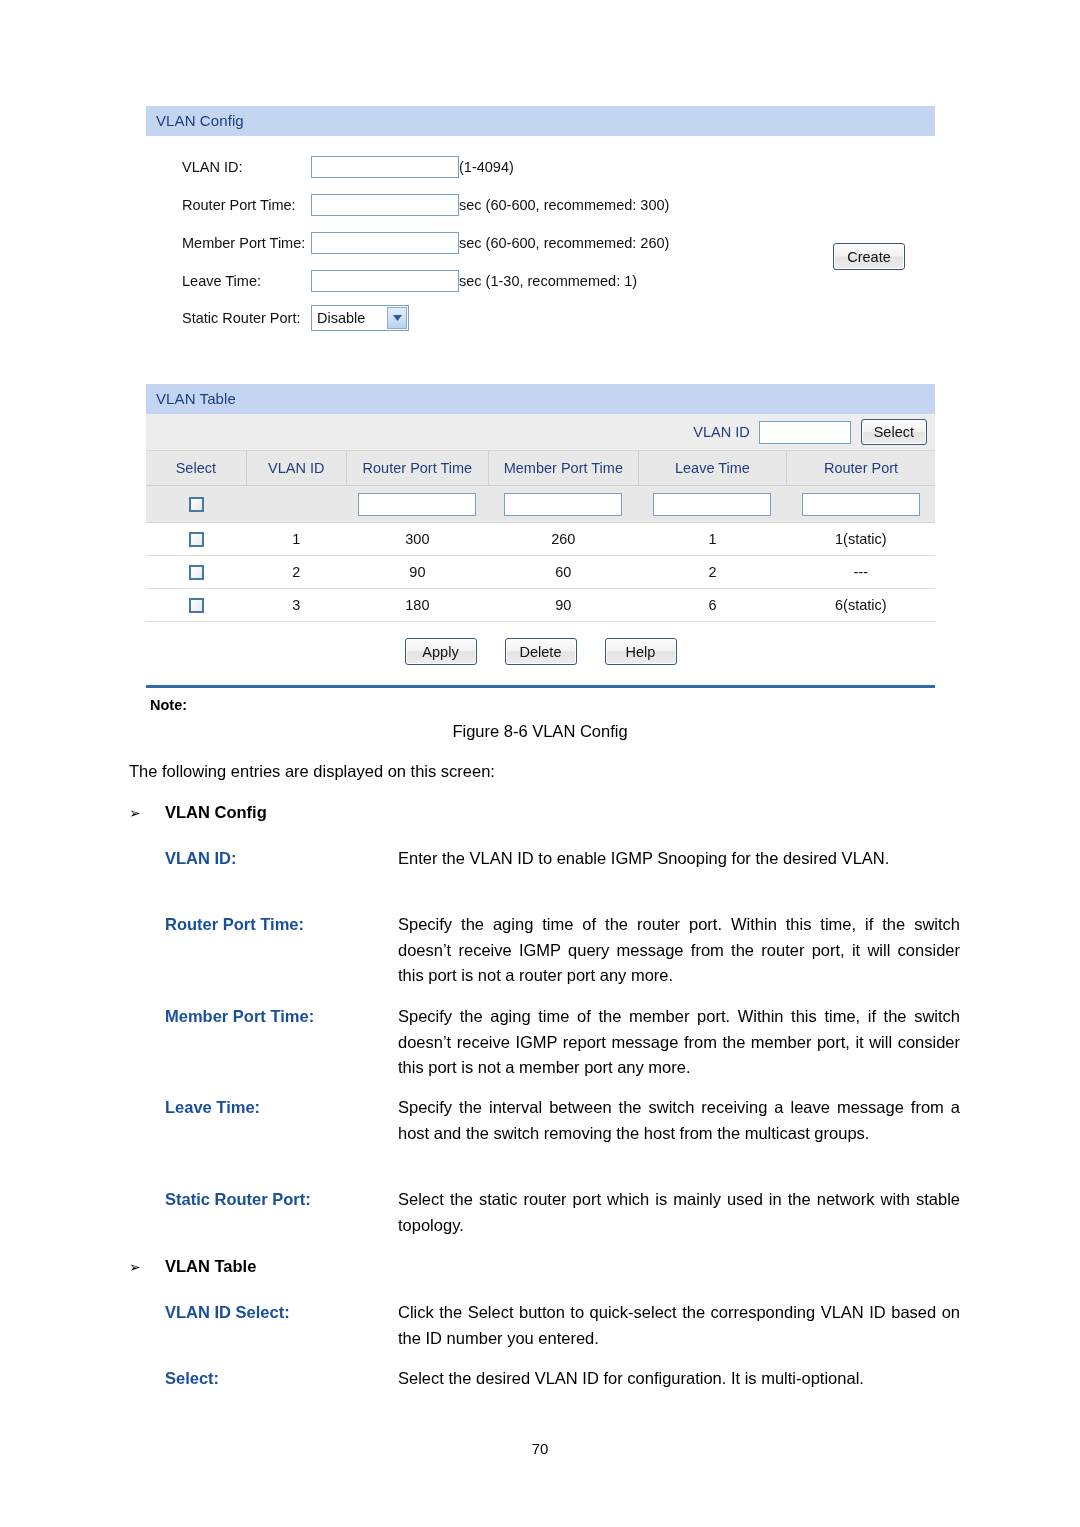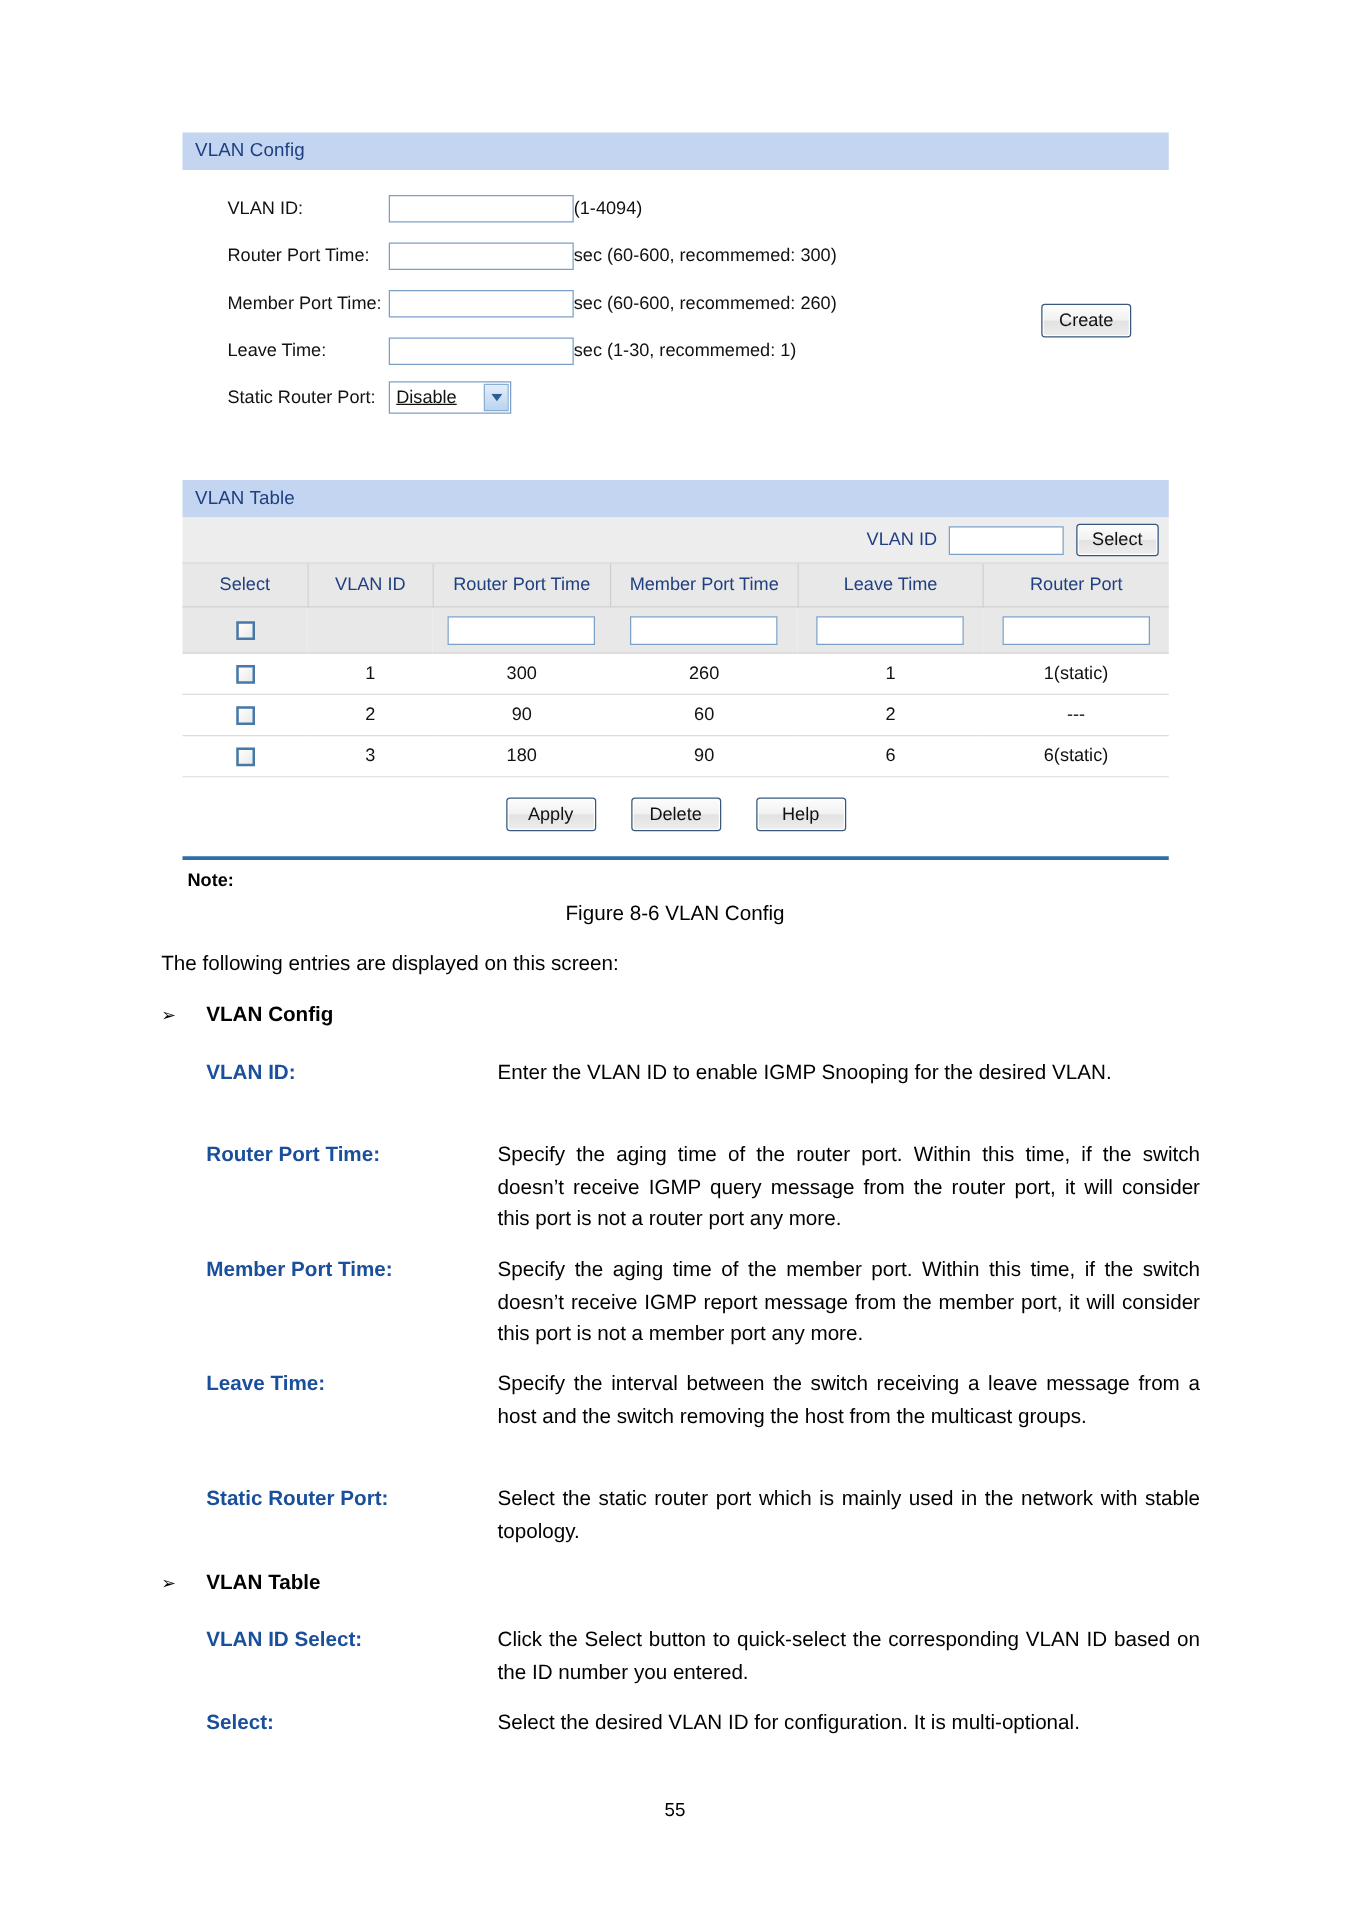--- a/index.html
+++ b/index.html
@@ -83,21 +83,20 @@
     display: flex;
     align-items: center;
     position: relative;
   }
   .ddl-text {
     flex: 1;
     font-size: 14.5px;
     padding-left: 5px;
     color: #111;
     white-space: nowrap;
-    text-decoration: underline;
   }
   .ddl-arrow {
     width: 20px;
     height: 22px;
     margin-right: 1px;
     background: linear-gradient(#e4eefb, #b9d3ef);
     border: 1px solid #8aaed2;
     box-sizing: border-box;
     display: flex;
     align-items: center;
@@ -467,13 +466,13 @@
 <div class="entry" style="top:1300px">
   <div class="entry-term">VLAN ID Select:</div>
   <div class="entry-desc">Click the Select button to quick-select the corresponding VLAN ID based on the ID number you entered.</div>
 </div>
 
 <div class="entry" style="top:1366px">
   <div class="entry-term">Select:</div>
   <div class="entry-desc">Select the desired VLAN ID for configuration. It is multi-optional.</div>
 </div>
 
-<div class="page-num">55</div>
+<div class="page-num">70</div>
 
 </body></html>

